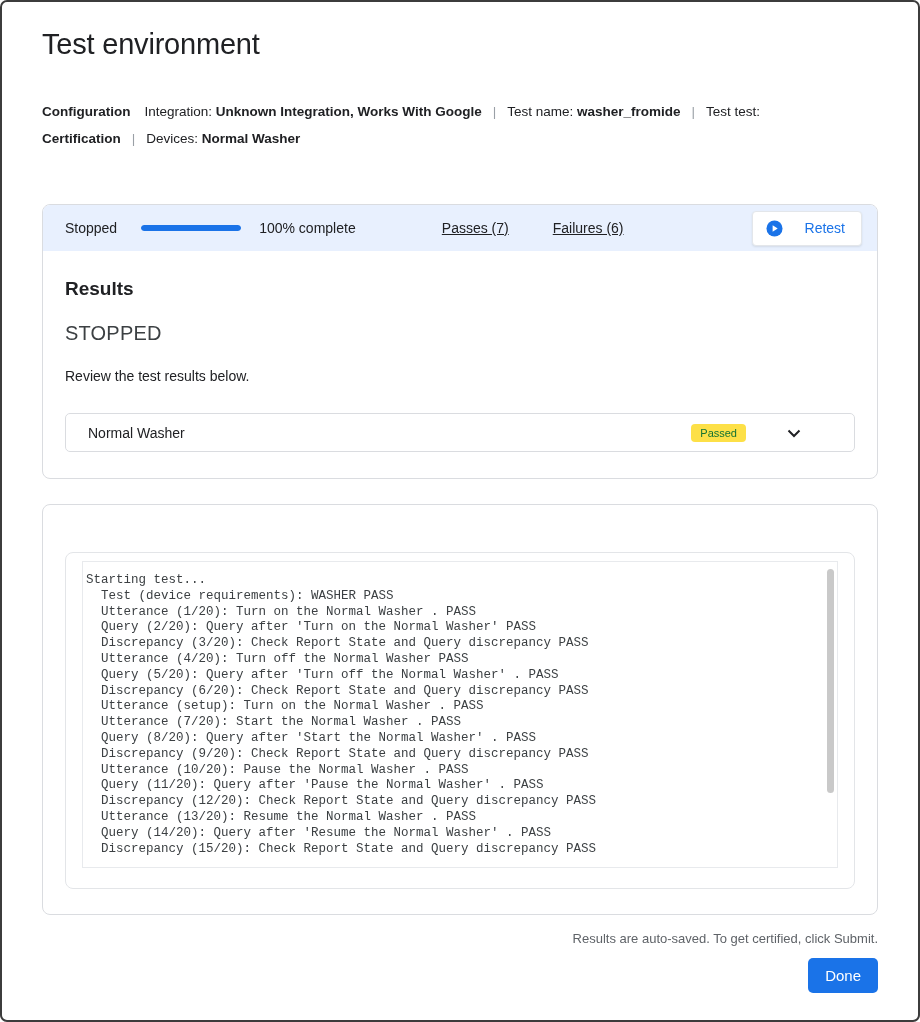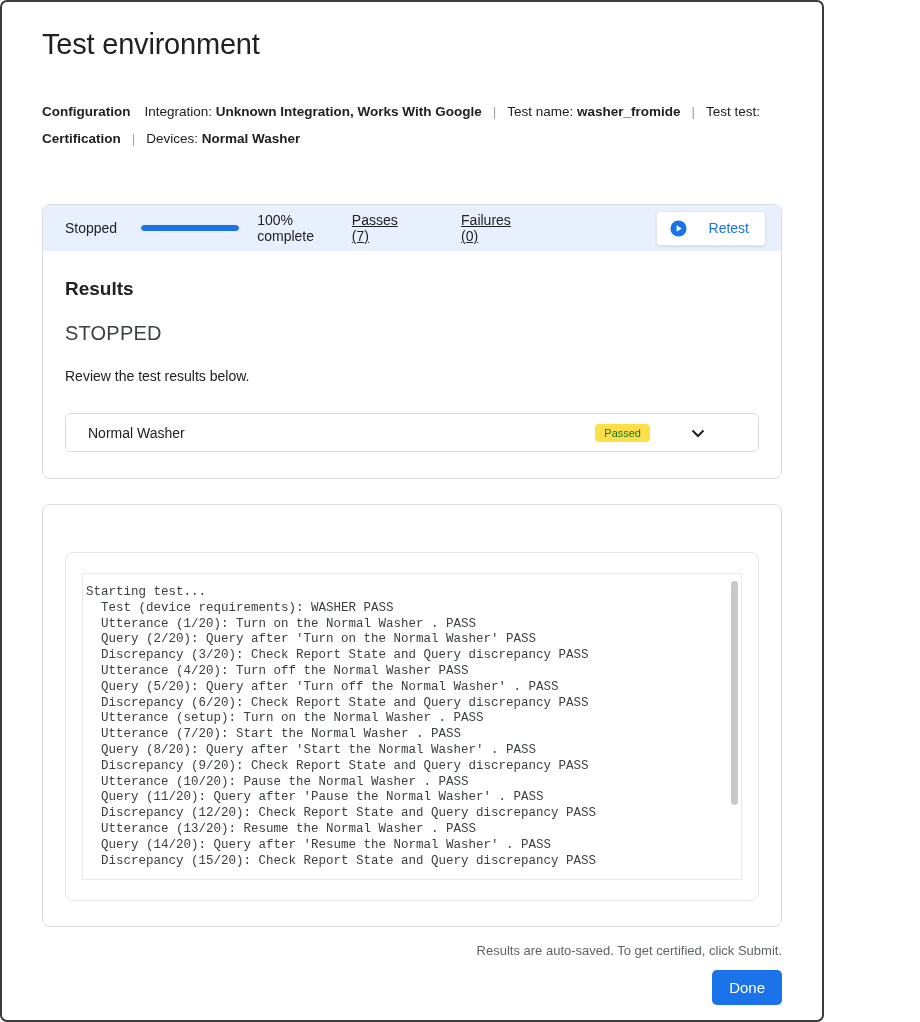--- a/index.html
+++ b/index.html
@@ -4,21 +4,21 @@
 <style>
   * { margin: 0; padding: 0; box-sizing: border-box; }
   html, body { background: #fff; }
   body {
     width: 920px; height: 1022px;
     font-family: "Liberation Sans", sans-serif;
     color: #202124;
     position: relative;
   }
   .page {
-    width: 824px; height: 1022px;
+    width: 920px; height: 1022px;
     border: 2px solid #3c3c3c;
     border-radius: 7px;
     background: #fff;
     overflow: hidden;
   }
   .content { padding: 0 40px; }
 
   
   .page-title {
     margin: 26px 0 0 0;
@@ -108,21 +108,21 @@
   }
   .chevron { width: 20px; height: 20px; margin-right: 28px; display: block; cursor: pointer; }
 
   
   .logs-card { margin-top: 25px; padding: 28px 22px 25px 22px; }
   .logs-heading { font-size: 15px; font-weight: 700; color: #202124; }
   .logs-inner {
     margin-top: 19px;
     border: 1px solid #e3e5e8;
     border-radius: 8px;
-    padding: 20px 16px 20px 16px;
+    padding: 8px 16px 20px 16px;
   }
   .log-area {
     position: relative;
     height: 307px;
     border: 1px solid #e8eaed;
     background: #fff;
     overflow: hidden;
   }
   .log-pre {
     font-family: "Liberation Mono", monospace;
@@ -175,21 +175,21 @@
 
     <div class="card results-card">
       <div class="status-bar">
         <span class="status-state">Stopped</span>
         <div class="progress-track">
           <div class="progress-fill" style="width: 100%;"></div>
         </div>
         <span class="progress-label">100% complete</span>
         <div class="status-mid">
           <span>Passes (7)</span>
-          <span>Failures (0)</span>
+          <span>Failures (6)</span>
         </div>
         <div class="status-spacer"></div>
         <button class="retest-button">
           <svg class="play-icon" viewBox="0 0 18 18">
             <circle cx="9" cy="9" r="8.5" fill="#1a73e8"></circle>
             <path d="M7 5.6 L12.4 9 L7 12.4 Z" fill="#ffffff"></path>
           </svg>
           <span>Retest</span>
         </button>
       </div>

